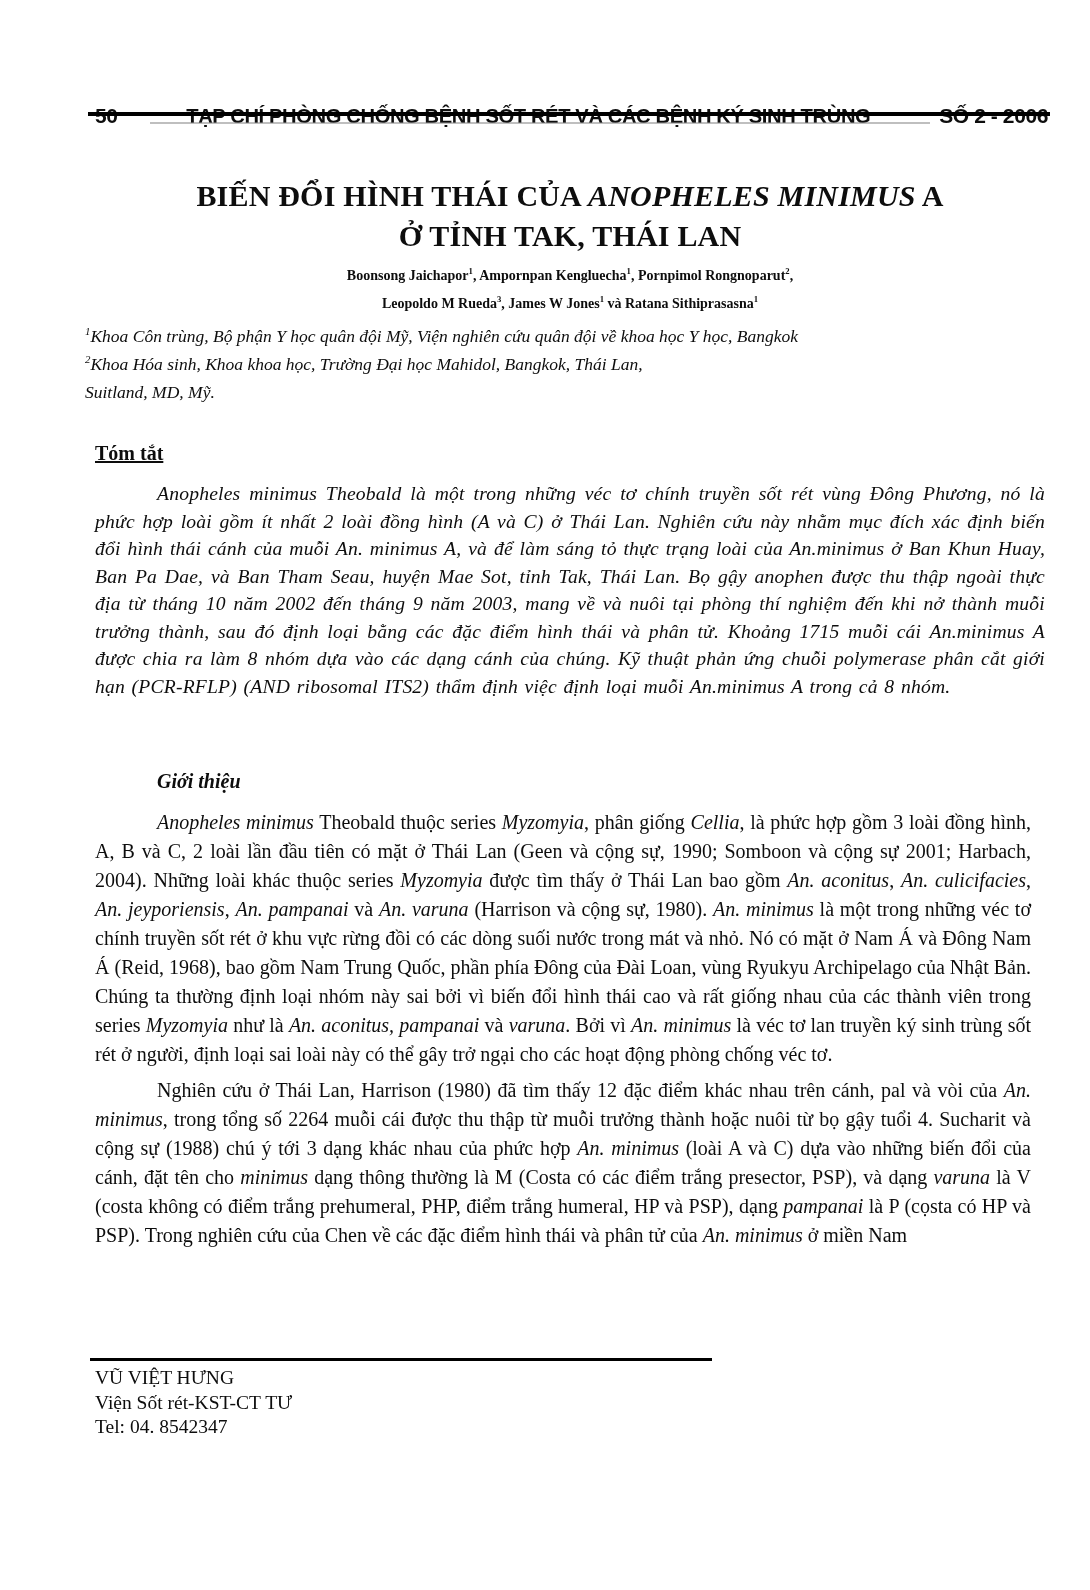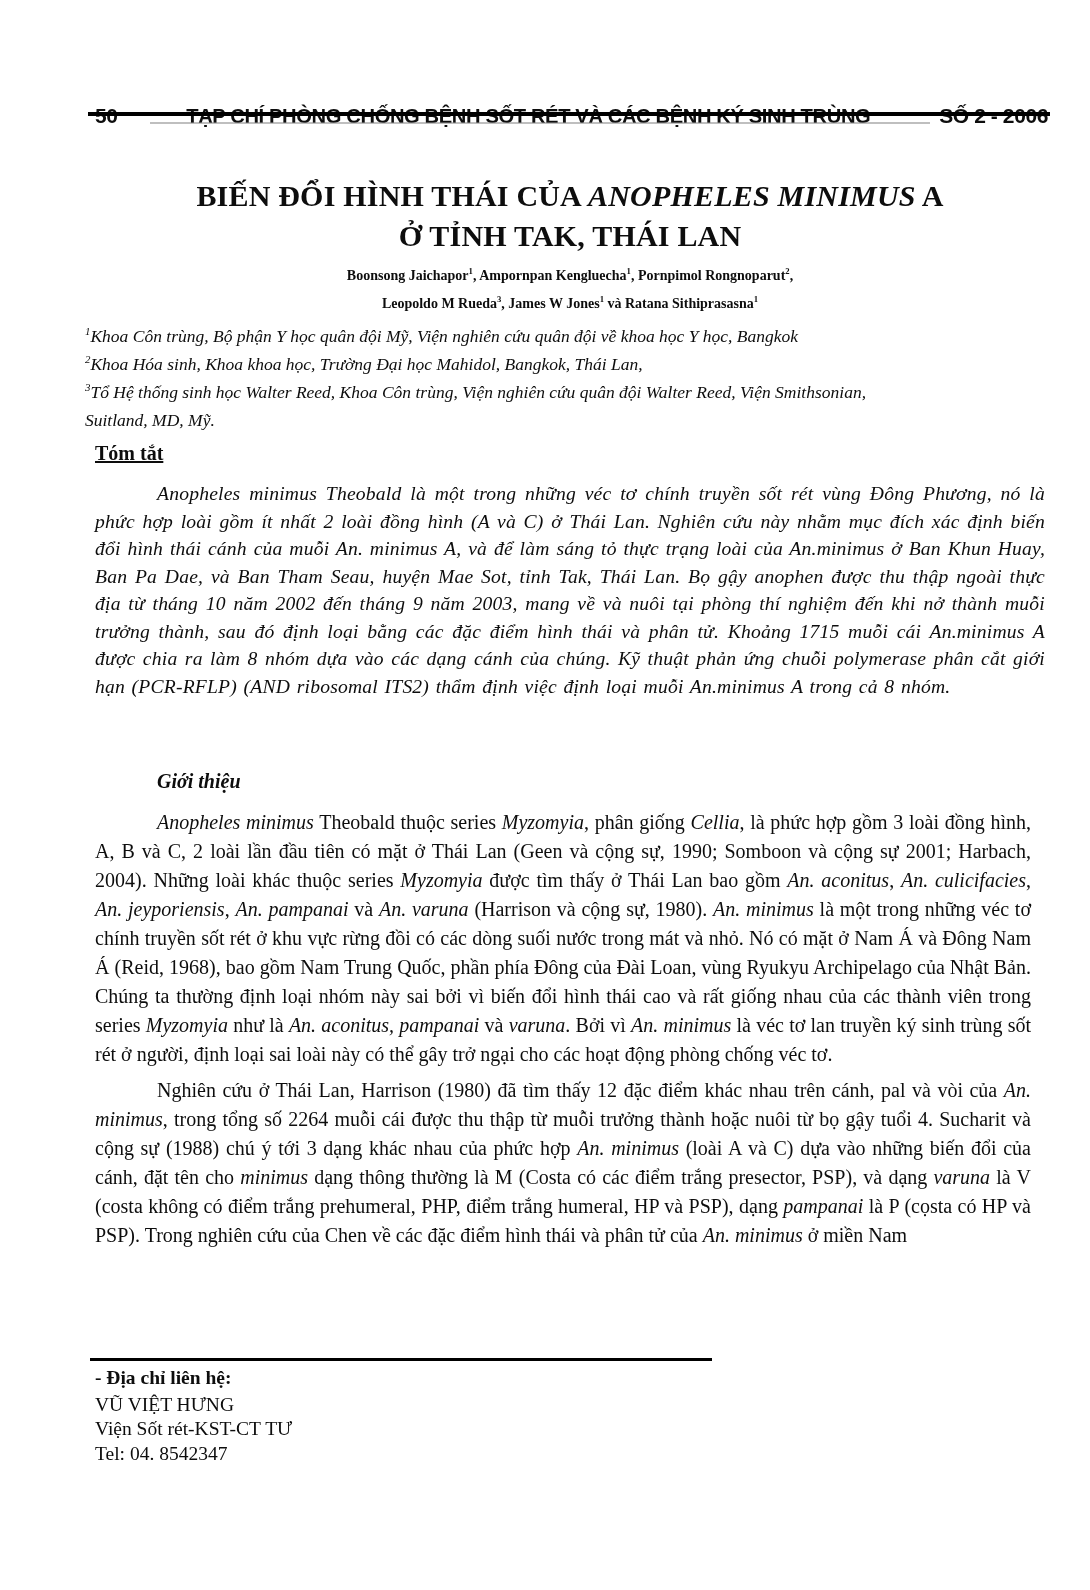--- a/index.html
+++ b/index.html
@@ -94,36 +94,34 @@
   </div>
 
   <div class="authors">
     <div><span>Boonsong Jaichapor</span><sup>1</sup><span>, Ampornpan Kengluecha</span><sup>1</sup><span>, Pornpimol Rongnoparut</span><sup>2</sup><span>,</span></div>
     <div><span>Leopoldo M Rueda</span><sup>3</sup><span>, James W Jones</span><sup>1</sup><span> và Ratana Sithiprasasna</span><sup>1</sup></div>
   </div>
 
   <div class="affils">
     <div><sup class="it">1</sup><span class="it">Khoa Côn trùng, Bộ phận Y học quân đội Mỹ, Viện nghiên cứu quân đội về khoa học Y học, Bangkok</span></div>
     <div><sup class="it">2</sup><span class="it">Khoa Hóa sinh, Khoa khoa học, Trường Đại học Mahidol, Bangkok, Thái Lan,</span></div>
-    <div><sup class="it">3</sup><span class="it">Tổ Hệ thống sinh học Walter Reed, Khoa Côn trùng, Viện nghiên cứu quân đội Walter Reed, Viện Smithsonian,</span></div>
     <div><span class="it">Suitland, MD, Mỹ.</span></div>
   </div>
 
   <div class="abs-head">Tóm tắt</div>
 
   <p class="abstract"><span>Anopheles minimus Theobald là một trong những véc tơ chính truyền sốt rét vùng Đông Phương, nó là phức hợp loài gồm ít nhất 2 loài đồng hình (A và C) ở Thái Lan. Nghiên cứu này nhằm mục đích xác định biến đổi hình thái cánh của muỗi An. minimus A, và để làm sáng tỏ thực trạng loài của An.minimus ở Ban Khun Huay, Ban Pa Dae, và Ban Tham Seau, huyện Mae Sot, tỉnh Tak, Thái Lan. Bọ gậy anophen được thu thập ngoài thực địa từ tháng 10 năm 2002 đến tháng 9 năm 2003, mang về và nuôi tại phòng thí nghiệm đến khi nở thành muỗi trưởng thành, sau đó định loại bằng các đặc điểm hình thái và phân tử. Khoảng 1715 muỗi cái An.minimus A được chia ra làm 8 nhóm dựa vào các dạng cánh của chúng. Kỹ thuật phản ứng chuỗi polymerase phân cắt giới hạn (PCR-RFLP) (AND ribosomal ITS2) thẩm định việc định loại muỗi An.minimus A trong cả 8 nhóm.</span></p>
 
   <div class="intro-head">Giới thiệu</div>
 
   <div class="intro">
     <p><span class="it">Anopheles minimus</span><span> Theobald thuộc series </span><span class="it">Myzomyia</span><span>, phân giống </span><span class="it">Cellia</span><span>, là phức hợp gồm 3 loài đồng hình, A, B và C, 2 loài lần đầu tiên có mặt ở Thái Lan (Geen và cộng sự, 1990; Somboon và cộng sự 2001; Harbach, 2004). Những loài khác thuộc series </span><span class="it">Myzomyia</span><span> được tìm thấy ở Thái Lan bao gồm </span><span class="it">An. aconitus</span><span>, </span><span class="it">An. culicifacies</span><span>, </span><span class="it">An. jeyporiensis</span><span>, </span><span class="it">An. pampanai</span><span> và </span><span class="it">An. varuna</span><span> (Harrison và cộng sự, 1980). </span><span class="it">An. minimus</span><span> là một trong những véc tơ chính truyền sốt rét ở khu vực rừng đồi có các dòng suối nước trong mát và nhỏ. Nó có mặt ở Nam Á và Đông Nam Á (Reid, 1968), bao gồm Nam Trung Quốc, phần phía Đông của Đài Loan, vùng Ryukyu Archipelago của Nhật Bản. Chúng ta thường định loại nhóm này sai bởi vì biến đổi hình thái cao và rất giống nhau của các thành viên trong series </span><span class="it">Myzomyia</span><span> như là </span><span class="it">An. aconitus, pampanai</span><span> và </span><span class="it">varuna</span><span>. Bởi vì </span><span class="it">An. minimus</span><span> là véc tơ lan truyền ký sinh trùng sốt rét ở người, định loại sai loài này có thể gây trở ngại cho các hoạt động phòng chống véc tơ.</span></p>
     <p><span>Nghiên cứu ở Thái Lan, Harrison (1980) đã tìm thấy 12 đặc điểm khác nhau trên cánh, pal và vòi của </span><span class="it">An. minimus</span><span>, trong tổng số 2264 muỗi cái được thu thập từ muỗi trưởng thành hoặc nuôi từ bọ gậy tuổi 4. Sucharit và cộng sự (1988) chú ý tới 3 dạng khác nhau của phức hợp </span><span class="it">An. minimus</span><span> (loài A và C) dựa vào những biến đổi của cánh, đặt tên cho </span><span class="it">minimus</span><span> dạng thông thường là M (Costa có các điểm trắng presector, PSP), và dạng </span><span class="it">varuna</span><span> là V (costa không có điểm trắng prehumeral, PHP, điểm trắng humeral, HP và PSP), dạng </span><span class="it">pampanai</span><span> là P (cọsta có HP và PSP). Trong nghiên cứu của Chen về các đặc điểm hình thái và phân tử của </span><span class="it">An. minimus</span><span> ở miền Nam</span></p>
   </div>
 
   <div class="foot-rule"></div>
   <div class="footer">
-    <div class="lbl">- Địa chỉ liên hệ:</div>
     <div>VŨ VIỆT HƯNG</div>
     <div>Viện Sốt rét-KST-CT TƯ</div>
     <div>Tel: 04. 8542347</div>
   </div>
 
 </div>
 
 </body></html>

